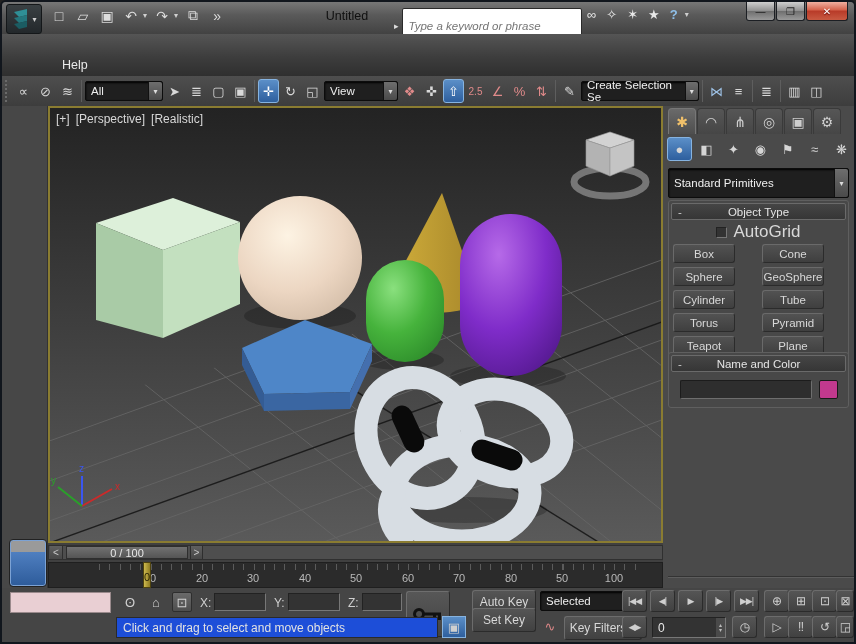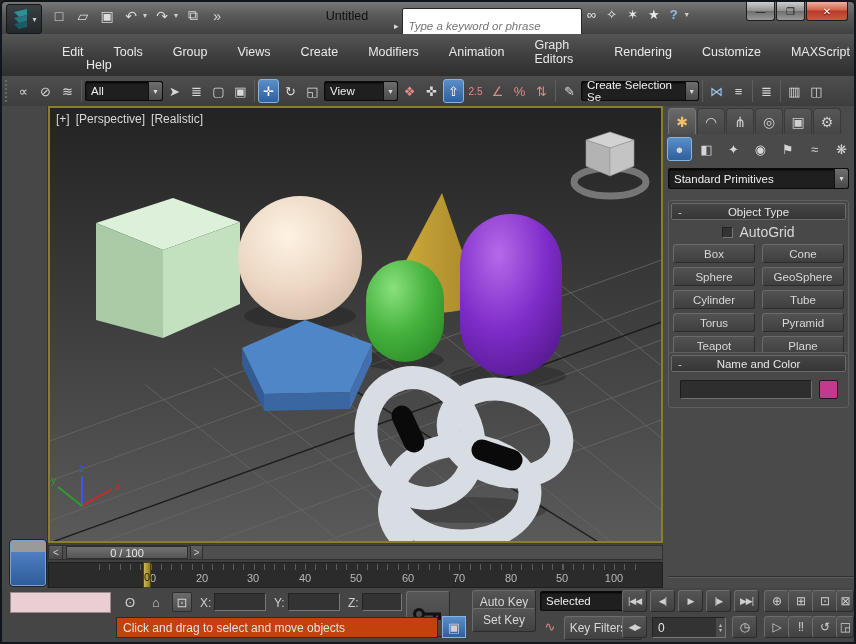--- a/index.html
+++ b/index.html
@@ -21,21 +21,21 @@
           font-size:11.5px;font-style:italic;color:#777;padding:0 6px;}
   .tbicons{left:585px;top:5px;gap:10px;color:#e8e8e8;font-size:13px;}
   .winbtns{right:6px;top:0;gap:0;}
   .winbtn{width:29px;height:19px;border:1px solid #1c1f24;border-top:none;background:linear-gradient(#cfcfcf,#8f8f8f 50%,#6e6e6e 51%,#9a9a9a);
           color:#222;font-size:10px;display:flex;align-items:center;justify-content:center;border-radius:0 0 3px 3px;margin-left:1px;}
   .winbtn.close{width:42px;background:linear-gradient(#f0b0a0,#d4614a 45%,#b83a28 50%,#c85a42);color:#fff;text-shadow:0 1px 1px #600;}
   
   .menubar{left:0;top:32px;width:100%;height:42px;background:linear-gradient(#555 0,#3d3d3d 55%,#2f2f2f 100%);
            color:#e9e9e9;font-size:12.5px;}
   .menurow1{left:56px;top:3px;gap:22px;}
-  .menurow2{left:56px;top:23px;gap:22px;margin-left:24px;}
+  .menurow2{left:56px;top:23px;gap:22px;}
   .menuitem{padding:1px 4px;cursor:default;}
   
   .toolbar{left:0;top:74px;width:100%;height:30px;background:linear-gradient(#4e4e4e,#3d3d3d);
            display:flex;align-items:center;padding:0 3px;gap:1px;color:#d9d9d9;}
   .tbi{min-width:21px;height:24px;display:inline-flex;align-items:center;justify-content:center;
        font-size:13px;border-radius:3px;}
   .tbi.red{color:#e08a8a;}
   .tbi.blue{color:#9fc3e8;}
   .active{background:linear-gradient(#5b8fc8,#2e5f9e);border:1px solid #86b3e0;color:#fff;}
   .sep{width:1px;height:22px;background:#2c2c2c;border-right:1px solid #5e5e5e;margin:0 2px;}
@@ -56,25 +56,25 @@
        border:1px solid #3a3a3a;border-bottom:none;border-radius:4px 4px 0 0;background:linear-gradient(#565656,#464646);}
   .tab.cur{background:linear-gradient(#6a6a6a,#4e4e4e);border-color:#777;color:#f0c06a;}
   .cats{left:4px;top:31px;gap:2px;}
   .cat{width:25px;height:24px;display:flex;align-items:center;justify-content:center;font-size:13px;color:#d5d5d5;border-radius:3px;}
   .pddl{left:5px;top:62px;width:181px;}
   .rollout{left:5px;width:181px;border:1px solid #5f5f5f;border-radius:3px;background:#484848;}
   .rhead{height:17px;background:linear-gradient(#454545,#363636);border:1px solid #6a6a6a;border-radius:2px;
          margin:2px;display:flex;align-items:center;color:#e4e4e4;font-size:11.5px;}
   .rhead .minus{width:16px;text-align:center;color:#cfcfcf;}
   .rhead .rtitle{flex:1;text-align:center;padding-right:16px;}
-  .objbtn{width:82px;height:19px;background:linear-gradient(#525252,#3f3f3f);border:1px solid #2b2b2b;
+  .objbtn{width:62px;height:19px;background:linear-gradient(#525252,#3f3f3f);border:1px solid #2b2b2b;
           border-top-color:#6a6a6a;border-left-color:#6a6a6a;border-radius:3px;color:#d8d8d8;font-size:11.5px;
           display:flex;align-items:center;justify-content:center;text-align:center;}
   .btngrid{display:grid;grid-template-columns:82px 82px;gap:4px 7px;justify-content:center;padding:2px 0 6px;}
-  .chkrow{display:flex;align-items:center;justify-content:center;gap:6px;height:20px;color:#d8d8d8;font-size:14px;}
+  .chkrow{display:flex;align-items:center;justify-content:center;gap:6px;height:20px;color:#d8d8d8;font-size:17px;}
   .chk{width:11px;height:11px;background:#333;border:1px solid #222;border-bottom-color:#777;border-right-color:#777;}
   .namefield{width:132px;height:19px;background:#2e2e2e;border:1px solid #1c1c1c;border-bottom-color:#6e6e6e;border-right-color:#6e6e6e;border-radius:2px;}
   .swatch{width:19px;height:19px;border:1px solid #1a1a1a;border-radius:2px;}
   .groove{left:666px;top:574px;width:190px;height:2px;border-top:1px solid #333;border-bottom:1px solid #5d5d5d;}
   
   .timestrip{left:46px;top:541px;width:615px;height:45px;background:#404040;}
   .tslider{left:0;top:2px;width:615px;height:15px;background:#4e4e4e;border:1px solid #303030;}
   .tsbtn{width:13px;height:13px;background:linear-gradient(#5f5f5f,#474747);border-right:1px solid #2e2e2e;
          color:#c9c9c9;font-size:10px;display:flex;align-items:center;justify-content:center;}
   .tshandle{left:17px;top:0;width:122px;height:13px;background:linear-gradient(#717171,#555);border:1px solid #2e2e2e;
@@ -91,21 +91,21 @@
   .bstrip{left:0;top:586px;width:856px;height:56px;background:#454545;color:#d9d9d9;font-size:12px;}
   .pinkline{left:8px;top:4px;width:101px;height:21px;background:#e9cfd3;border:1px solid #9a8a8c;}
   .whiteline{left:8px;top:25px;width:101px;height:22px;background:#fff;border:1px solid #9a9a9a;
              color:#111;font-family:"DejaVu Sans Mono",monospace;font-size:12px;display:flex;align-items:center;padding-left:2px;overflow:hidden;white-space:nowrap;}
   .sico{position:absolute;top:4px;width:20px;height:20px;display:flex;align-items:center;justify-content:center;color:#cfcfcf;font-size:13px;}
   .coordlab{position:absolute;top:8px;color:#cfcfcf;}
   .coordfield{position:absolute;top:5px;height:18px;background:#333;border:1px solid #222;border-bottom-color:#777;border-right-color:#777;}
   .keybtn{left:404px;top:3px;width:44px;height:46px;background:linear-gradient(#575757,#434343);
           border:1px solid #2b2b2b;border-top-color:#6e6e6e;border-left-color:#6e6e6e;border-radius:3px;
           display:flex;align-items:center;justify-content:center;}
-  .promptbar{left:114px;top:29px;width:322px;height:21px;background:#c2410c;border:1px solid #2a2a2a;
+  .promptbar{left:114px;top:29px;width:322px;height:21px;background:#1d4ed8;border:1px solid #2a2a2a;
              display:flex;align-items:center;padding-left:6px;color:#e2e2e2;}
   .cubebtn{left:440px;top:28px;width:24px;height:22px;font-size:13px;}
   .akbtn{position:absolute;width:64px;height:24px;background:linear-gradient(#555,#414141);border:1px solid #2b2b2b;
          border-top-color:#6c6c6c;border-left-color:#6c6c6c;border-radius:3px;display:flex;align-items:center;justify-content:center;color:#d8d8d8;}
   .pb{position:absolute;width:25px;height:22px;background:linear-gradient(#555,#414141);border:1px solid #2b2b2b;
       border-top-color:#6c6c6c;border-left-color:#6c6c6c;border-radius:3px;display:flex;align-items:center;justify-content:center;
       color:#cfcfcf;font-size:9px;letter-spacing:-1px;}
   .framefield{left:650px;top:29px;width:74px;height:21px;background:#333;border:1px solid #222;
               border-bottom-color:#777;border-right-color:#777;display:flex;align-items:center;padding-left:5px;color:#e8e8e8;}
   .spin{margin-left:auto;display:flex;flex-direction:column;font-size:6px;color:#bbb;line-height:5px;padding:0 3px;background:#4a4a4a;height:100%;justify-content:center;}
@@ -149,33 +149,20 @@
       <span class="caret">▾</span>
     </div>
     <div class="r winbtns flex">
       <div class="winbtn">—</div>
       <div class="winbtn">❐</div>
       <div class="winbtn close">✕</div>
     </div>
   </div>
 
   <div class="r menubar">
-    <div class="r menurow1 flex">
-      <span class="menuitem">Edit</span>
-      <span class="menuitem">Tools</span>
-      <span class="menuitem">Group</span>
-      <span class="menuitem">Views</span>
-      <span class="menuitem">Create</span>
-      <span class="menuitem">Modifiers</span>
-      <span class="menuitem">Animation</span>
-      <span class="menuitem">Graph Editors</span>
-      <span class="menuitem">Rendering</span>
-      <span class="menuitem">Customize</span>
-      <span class="menuitem">MAXScript</span>
-    </div>
     <div class="r menurow2 flex">
       <span class="menuitem">Help</span>
     </div>
   </div>
 
   <div class="r toolbar">
     <span class="grip"></span>
     <span class="tbi">∝</span>
     <span class="tbi">⊘</span>
     <span class="tbi">≋</span>
@@ -375,21 +362,21 @@
       <div class="cat">
           <span>⚑</span>
         </div>
       <div class="cat">
           <span>≈</span>
         </div>
       <div class="cat">
           <span>❋</span>
         </div>
     </div>
-    <div class="r pddl ddl" style="height:21px;">
+    <div class="r pddl ddl" style="height:30px;">
       <span>Standard Primitives</span>
       <span class="arrow">▾</span>
     </div>
     <div class="r rollout" style="top:94px;">
       <div class="rhead">
         <span class="minus">-</span>
         <span class="rtitle">Object Type</span>
       </div>
       <div class="chkrow">
         <span class="chk"></span>

